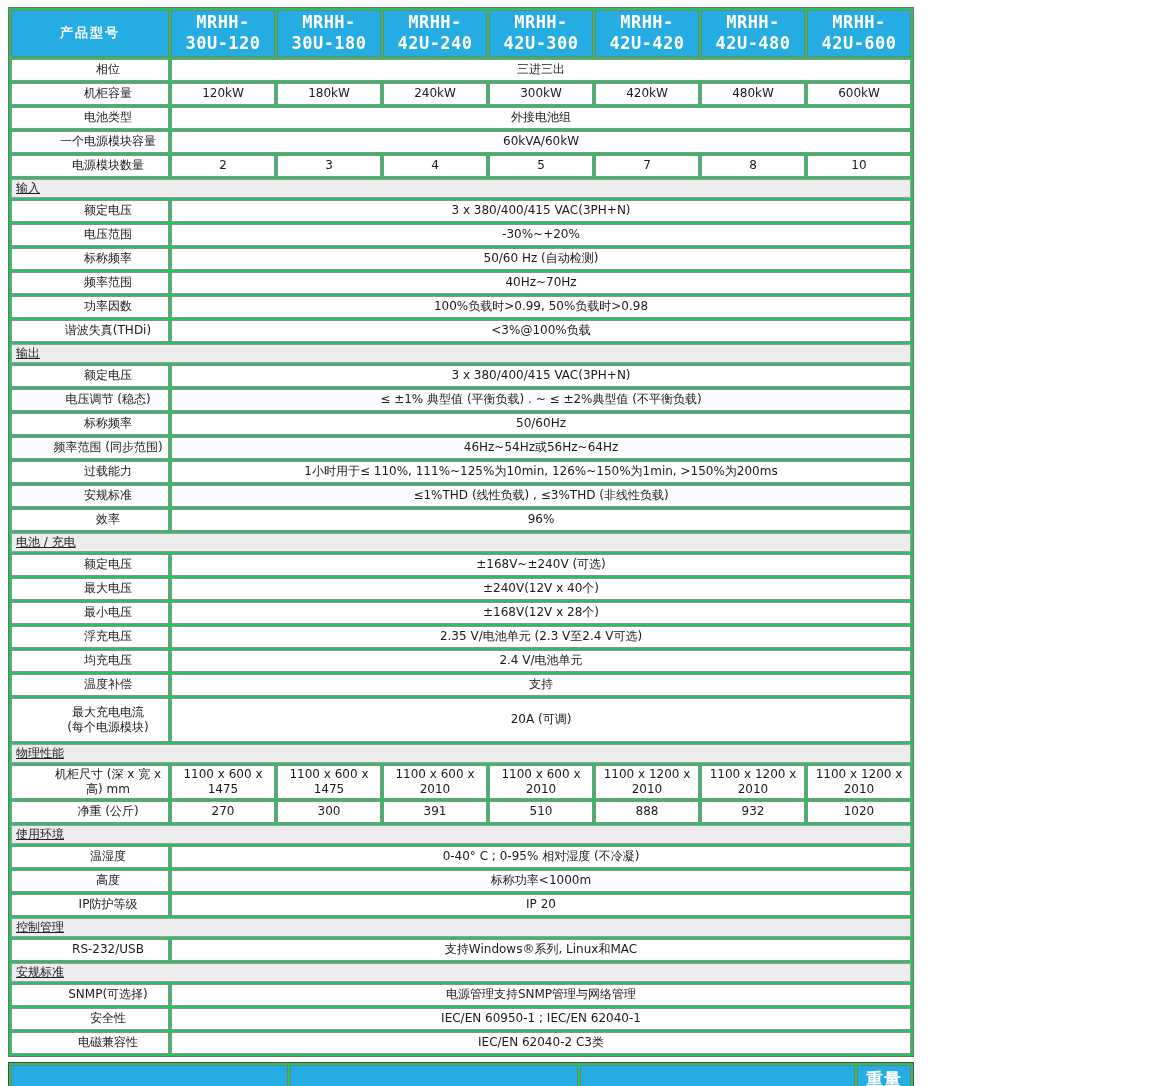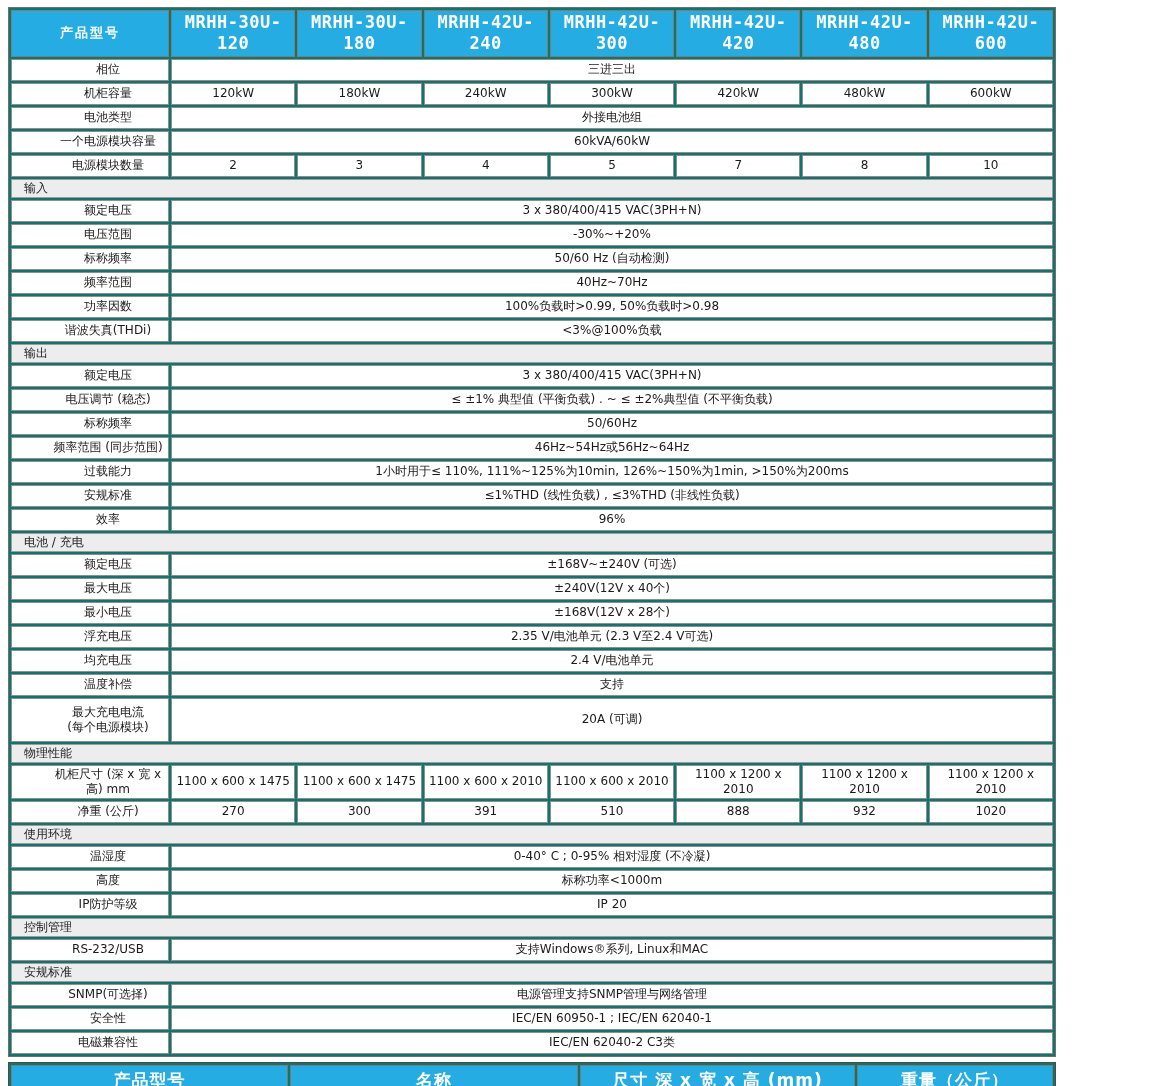--- a/index.html
+++ b/index.html
@@ -3,21 +3,21 @@
 <meta charset="utf-8">
 <style>
   html,body{margin:0;padding:0;}
   body{
     width:1152px;height:1086px;background:#ffffff;
     font-family:"DejaVu Sans","Liberation Sans",sans-serif;
     color:#1a1a1a;overflow:hidden;
   }
   .sheet{padding:7px 7px 0 8px;}
 
-  table{border-collapse:separate;border-spacing:2px;width:1048px;table-layout:fixed;background:#0f766e;}
+  table{border-collapse:separate;border-spacing:2px;width:906px;table-layout:fixed;background:#22c55e;}
 
   
   .spec-table{border:1px solid #6f6f6f;}
   .spec-table th,.spec-table td{
     border:1px solid #8e8e8e;
     font-size:12px;line-height:1.25;
     text-align:center;vertical-align:middle;
     height:18px;padding:1px 3px;overflow:hidden;
     background:#fff;
   }
@@ -25,22 +25,22 @@
     background:#25ACE3;color:#ffffff;
     font-family:"DejaVu Sans Mono","Liberation Mono",monospace;
     font-weight:bold;font-size:17px;letter-spacing:.5px;
     height:17px;border-color:#7d7d7d;
   }
   .spec-table th.corner{
     font-family:"DejaVu Sans","Liberation Sans",sans-serif;
     letter-spacing:2px;font-size:13px;
   }
   .spec-table td.section-cell{
-    background:#EDEDED;text-align:left;padding-left:12px;
-    color:#222;height:15px;font-size:12px;border-color:#9c9c9c;
+    background:#EDEDED;text-align:left;padding-left:4px;
+    color:#222;height:15px;font-size:12px;border-color:#9c9c9c;text-decoration:underline;
   }
   .spec-table td.label-cell{white-space:pre-line;padding-left:39px;}
   .spec-table tr.tall td{height:40px;}
 
   
   .module-table{border:1px solid #4a4a4a;margin-top:5px;}
   .module-table th{
     background:#25ACE3;color:#fff;
     font-size:17px;font-weight:bold;letter-spacing:1px;
     height:26px;border:1px solid #7a7a7a;padding:2px;

